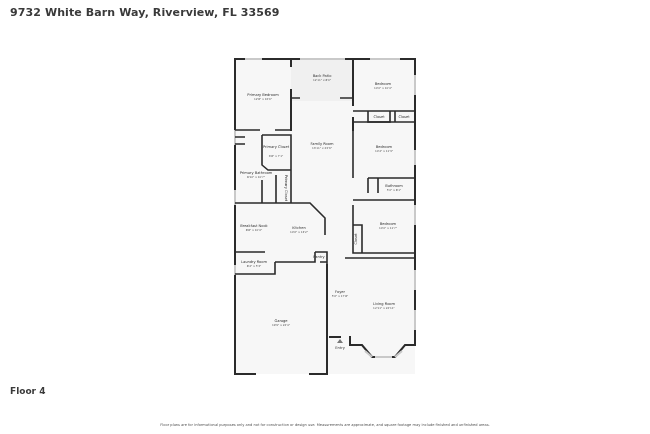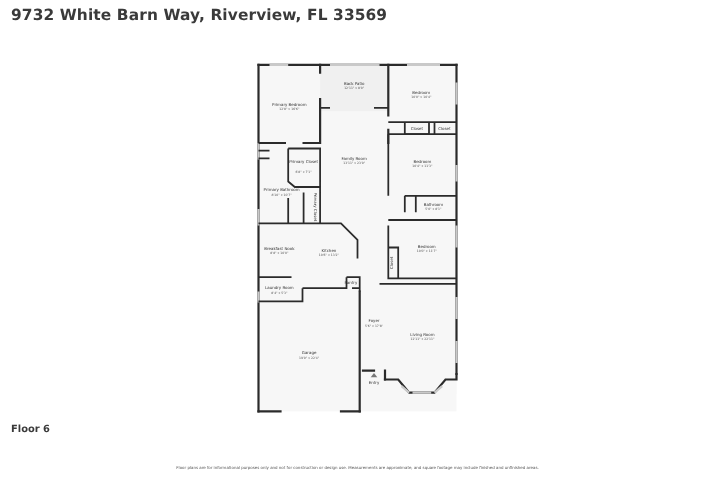--- a/index.html
+++ b/index.html
@@ -1,17 +1,17 @@
 <!DOCTYPE html>
 <html><head>
 <meta charset="utf-8">
 <style>
   html, body { margin: 0; padding: 0; }
   body { width: 650px; height: 434px; background: #ffffff; position: relative; overflow: hidden; font-family: "DejaVu Sans", sans-serif; color: #333; }
-  .address { position: absolute; left: 10px; top: 6px; font-size: 14px; font-weight: bold; color: #3a3a3a; letter-spacing: 0.1px; }
+  .address { position: absolute; left: 10px; top: 6px; font-size: 11px; font-weight: bold; color: #3a3a3a; letter-spacing: 0.1px; }
   .floor-label { position: absolute; left: 10px; top: 386px; font-size: 9px; font-weight: bold; color: #3a3a3a; }
   .disclaimer { position: absolute; left: 0; width: 650px; top: 423px; text-align: center; font-size: 3.6px; color: #555; }
   svg.plan { position: absolute; left: 0; top: 0; }
   .room-name { font-family: "DejaVu Sans", sans-serif; font-size: 3.6px; fill: #333; text-anchor: middle; }
   .room-dim { font-family: "DejaVu Sans", sans-serif; font-size: 2.8px; fill: #555; text-anchor: middle; }
   .wall { stroke: #2b2b2b; stroke-width: 2; fill: none; stroke-linecap: square; }
   .thin { stroke: #2b2b2b; stroke-width: 1.6; fill: none; }
   .win { stroke: #c9c9c9; stroke-width: 2; fill: none; }
 </style>
 </head>
@@ -149,14 +149,14 @@
   <g>
     <text class="room-name" x="384" y="305">Living Room</text>
     <text class="room-dim" x="384" y="309">12'11" x 22'11"</text>
   </g>
   <g>
     <path d="M337 343 L340 339 L343 343 Z" fill="#777"></path>
     <text class="room-name" x="340" y="349">Entry</text>
   </g>
 </svg>
 
-<div class="floor-label">Floor 6</div>
+<div class="floor-label">Floor 4</div>
 <div class="disclaimer">Floor plans are for informational purposes only and not for construction or design use. Measurements are approximate, and square footage may include finished and unfinished areas.</div>
 
 </body></html>

